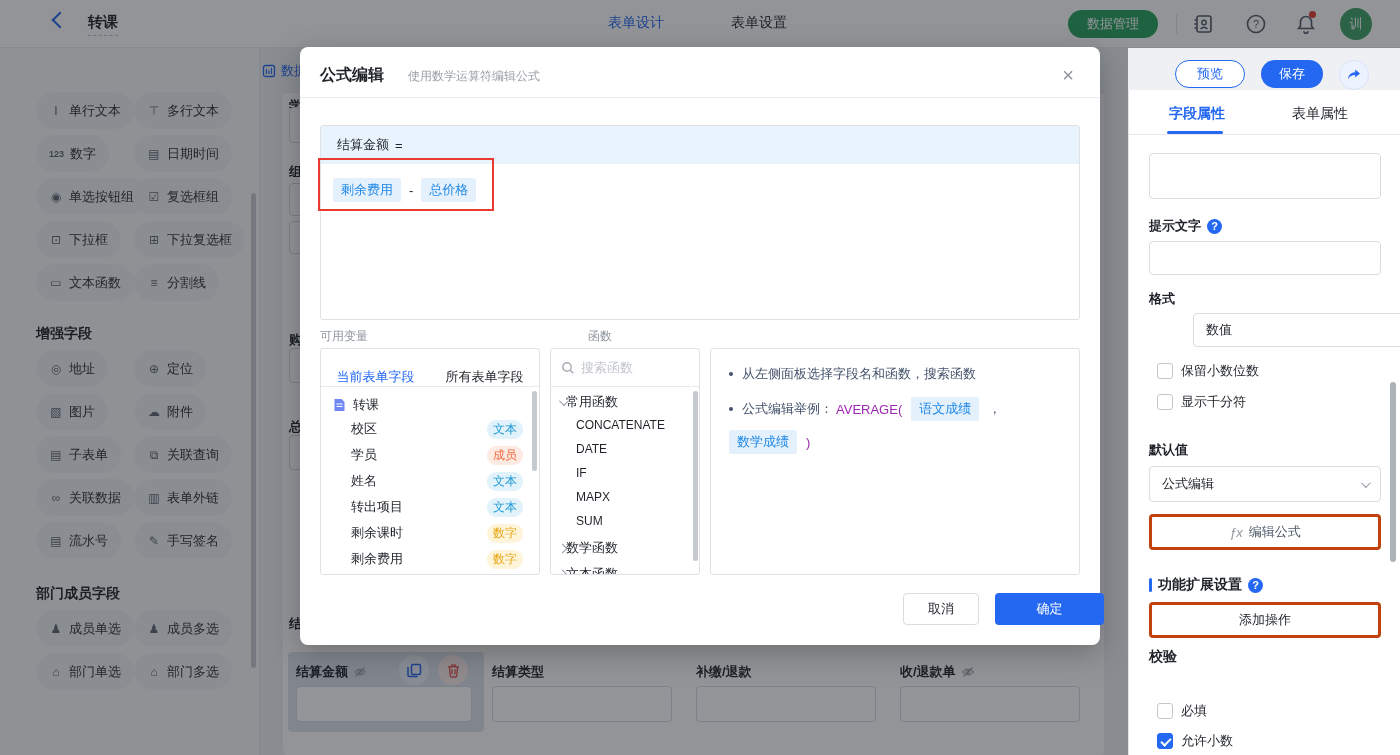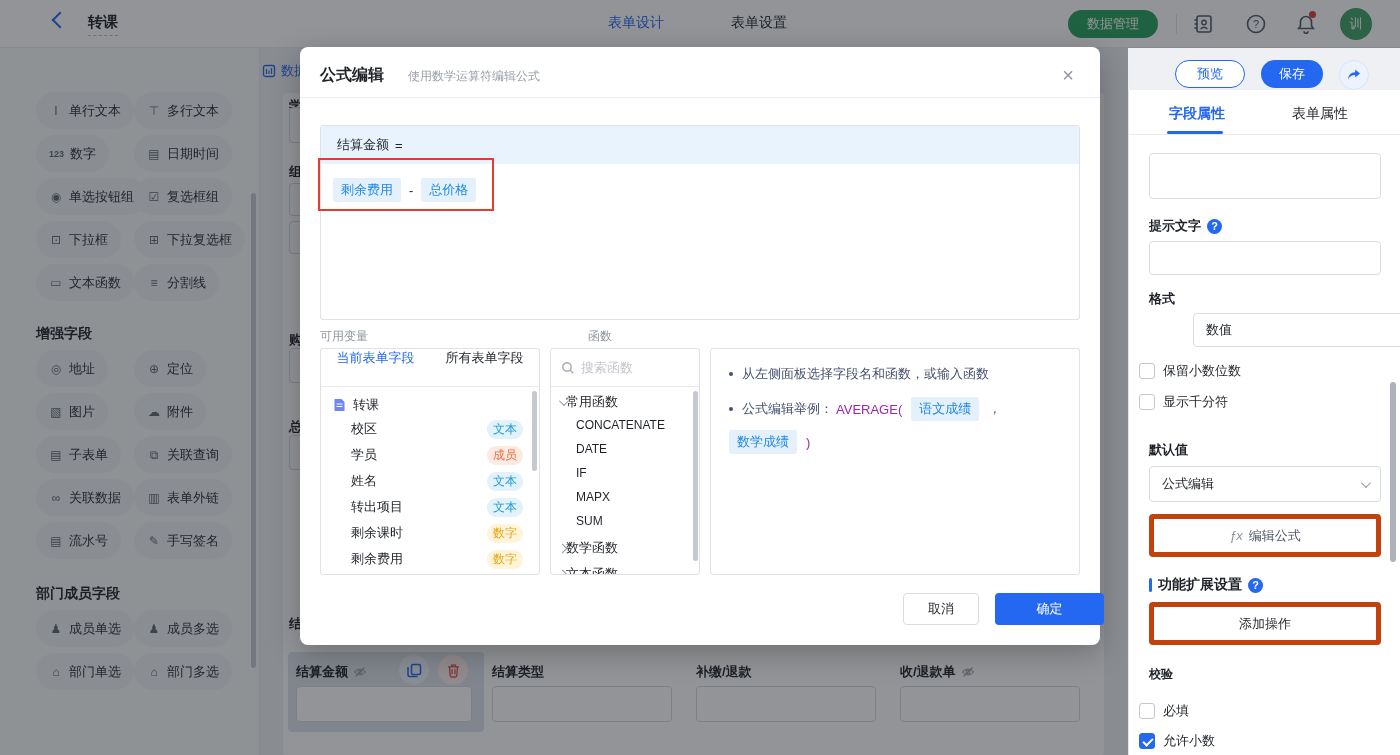--- a/index.html
+++ b/index.html
@@ -54,21 +54,21 @@
   #formula-box { left:20px; top:78px; width:760px; height:195px; border:1px solid #dfe1e5; border-radius:3px; overflow:hidden; }
   #formula-head { height:38px; background:#e9f3fe; display:flex; align-items:center; padding-left:16px; font-size:13px; color:#1f2329; gap:6px; }
   #formula-body { padding:14px 12px; display:flex; align-items:center; gap:8px; background:#fff; }
   .chip { background:#e4f1fd; color:#1e88e5; font-size:13px; padding:3px 8px; border-radius:2px; }
   .op { font-size:13px; color:#1f2329; }
   #red-annotation { left:18px; top:111px; width:176px; height:53px; border:2px solid #e83a30; z-index:5; }
   .sect-label { font-size:12px; color:#8f959e; }
   .panel-box { border:1px solid #dfe1e5; border-radius:3px; background:#fff; }
   
   #var-panel { left:20px; top:301px; width:220px; height:227px; }
-  #var-tabs { height:38px; border-bottom:1px solid #e8eaed; display:flex; align-items:flex-start; font-size:13px; }
+  #var-tabs { height:38px; border-bottom:1px solid #e8eaed; display:flex; align-items:flex-end; font-size:13px; }
   #var-tabs .vt { flex:1; text-align:center; }
   .vt.active { color:#2468f2; }
   .var-root { display:flex; align-items:center; gap:7px; font-size:13px; padding:9px 0 2px 12px; }
   .var-row { display:flex; align-items:center; justify-content:space-between; padding:4px 16px 4px 30px; font-size:13px; height:26px; }
   .badge { font-size:12px; padding:1px 6px; border-radius:9px; }
   .b-text { background:#e1f2fa; color:#1e9ad6; }
   .b-member { background:#fdeae3; color:#f26b3f; }
   .b-number { background:#fdf4d9; color:#e8a513; }
   .var-scroll { left:211px; top:42px; width:5px; height:80px; background:#c6c9ce; border-radius:3px; }
   
@@ -99,26 +99,26 @@
   #btn-save { left:133px; top:12px; width:62px; height:28px; border-radius:14px; background:#2468f2; color:#fff; font-size:13px; display:flex; align-items:center; justify-content:center; }
   #btn-share { left:211px; top:12px; width:30px; height:30px; border-radius:50%; background:#edf3fe; border:1px solid #d9e3f8; display:flex; align-items:center; justify-content:center; }
   #prop-panel { left:0; top:42px; width:272px; height:665px; background:#fff; border-left:1px solid #e5e6eb; }
   .p-tab { top:15px; font-size:14px; }
   .p-tab.active { color:#2468f2; font-weight:bold; }
   #tab-underline { left:38px; top:41px; width:56px; height:3px; background:#2468f2; border-radius:2px; }
   #tabs-divider { left:0; top:44px; width:272px; height:1px; background:#e8eaed; }
   .p-label { font-size:13px; font-weight:bold; color:#1f2329; display:flex; align-items:center; gap:6px; }
   .p-input { left:20px; width:232px; border:1px solid #d9dce1; border-radius:4px; background:#fff; }
   .p-select { left:20px; width:232px; height:34px; border:1px solid #d9dce1; border-radius:4px; background:#fff; display:flex; align-items:center; justify-content:space-between; padding:0 12px; font-size:13px; color:#1f2329; }
-  .cb-row { left:10px; display:flex; align-items:center; gap:8px; font-size:13px; color:#1f2329; }
+  .cb-row { left:28px; display:flex; align-items:center; gap:8px; font-size:13px; color:#1f2329; }
   .cb { width:16px; height:16px; border:1px solid #c3c7ce; border-radius:3px; background:#fff; position:relative; }
   .cb.checked { background:#2468f2; border-color:#2468f2; }
   .cb.checked::after { content:""; position:absolute; left:5px; top:2px; width:4px; height:8px; border-right:2px solid #fff; border-bottom:2px solid #fff; transform:rotate(45deg); }
   .q-circle { width:15px; height:15px; border-radius:50%; background:#2468f2; color:#fff; font-size:11px; display:inline-flex; align-items:center; justify-content:center; font-weight:bold; }
-  .p-btn { left:20px; width:232px; height:43px; border:5px solid #c2410c; border-radius:4px; background:#fff; font-size:13px; color:#4e5969; display:flex; align-items:center; justify-content:center; gap:6px; }
+  .p-btn { left:20px; width:232px; height:36px; border:3px solid #c2410c; border-radius:4px; background:#fff; font-size:13px; color:#4e5969; display:flex; align-items:center; justify-content:center; gap:6px; }
   .ext-bar { width:3px; height:14px; background:#2468f2; border-radius:2px; }
   .win-scroll { left:261px; top:292px; width:6px; height:180px; background:#aeb2b9; border-radius:3px; }
 
   svg { display:block; }
 </style>
 </head>
 <body>
 
 <div id="stage">
 
@@ -453,21 +453,21 @@
       <div class="fn-group">
           <span class="chev right"></span>
           <span>文本函数</span>
         </div>
       <div class="abs fn-scroll"></div>
     </div>
 
     <div id="help-panel" class="abs panel-box" style="position:absolute;">
       <div class="help-line">
         <span class="bullet"></span>
-        <span>从左侧面板选择字段名和函数，或输入函数</span>
+        <span>从左侧面板选择字段名和函数，搜索函数</span>
       </div>
       <div class="help-line">
         <span class="bullet"></span>
         <span>公式编辑举例：</span>
         <span class="fn-purple" style="margin-left:-6px">AVERAGE(</span>
         <span class="chip">语文成绩</span>
         <span>，</span>
         <span class="chip">数学成绩</span>
         <span class="fn-purple">)</span>
       </div>
@@ -531,21 +531,21 @@
         <span>编辑公式</span>
       </div>
 
       <div class="abs p-label" style="left:20px; top:486px; font-size:14px;">
         <span class="ext-bar"></span>
         <span>功能扩展设置</span>
         <span class="q-circle">?</span>
       </div>
       <div class="abs p-btn" style="top:512px; color:#1f2329;">添加操作</div>
 
-      <div class="abs p-label" style="left:20px; top:576px; font-size:12px;">
+      <div class="abs p-label" style="left:20px; top:558px; font-size:14px;">
           <span>校验</span>
         </div>
       <div class="abs cb-row" style="top:612px;">
         <span class="cb"></span>
         <span>必填</span>
       </div>
       <div class="abs cb-row" style="top:642px;">
         <span class="cb checked"></span>
         <span>允许小数</span>
       </div>

